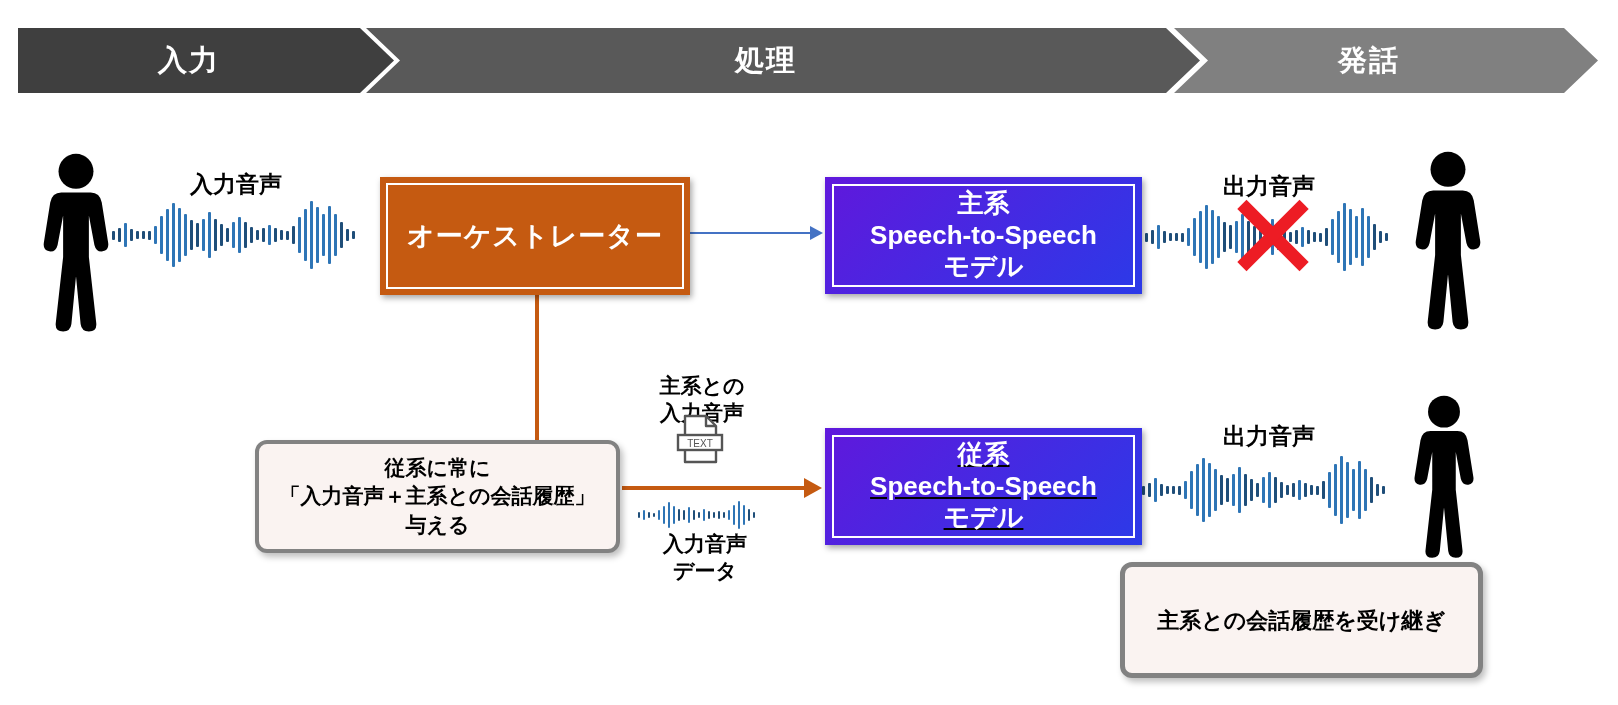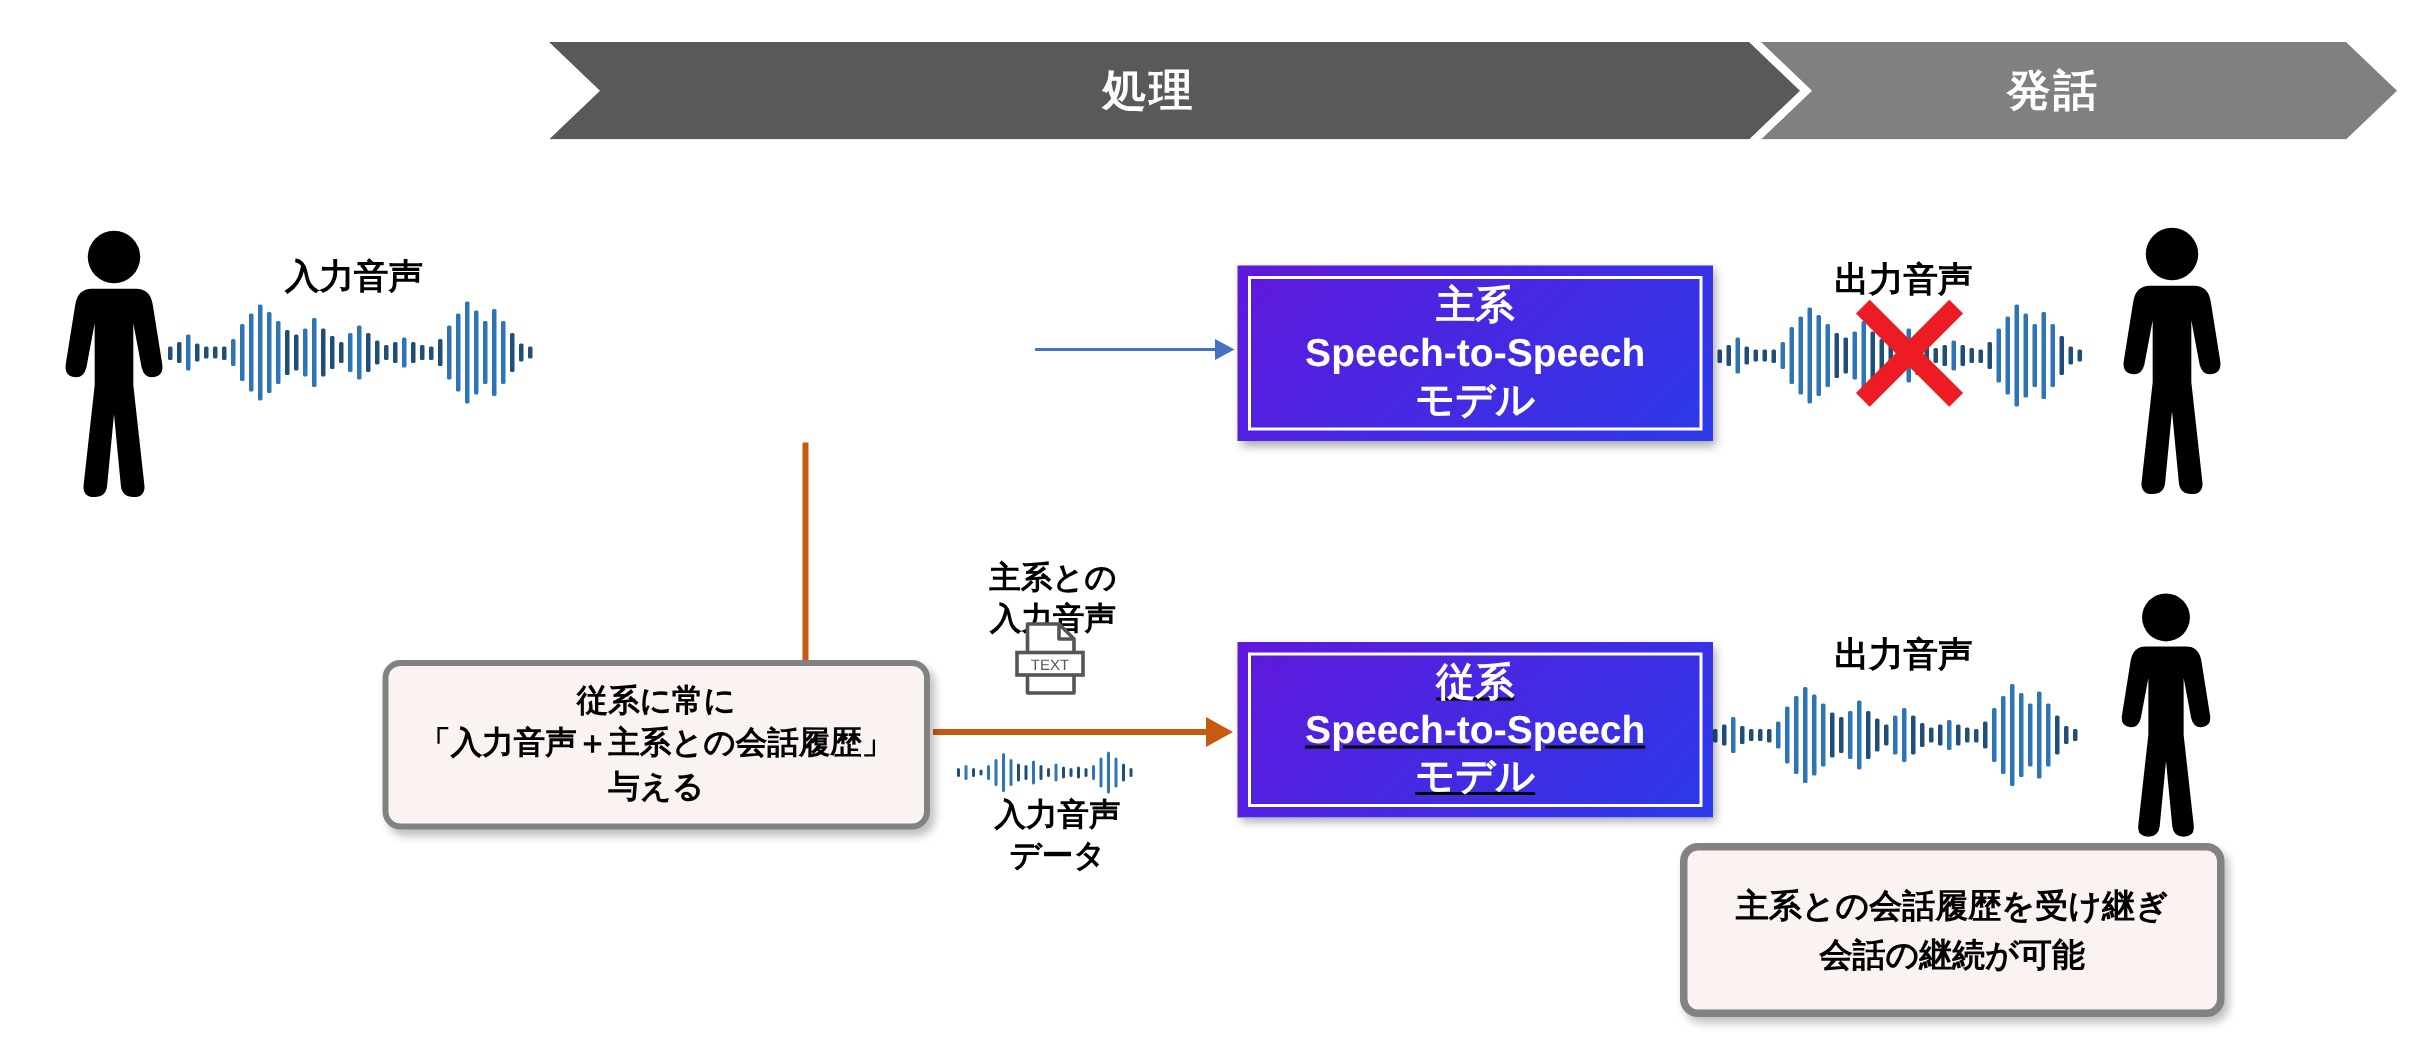--- a/index.html
+++ b/index.html
@@ -77,20 +77,23 @@
   .note-cont{left:1120px;top:562px;width:363px;height:116px;font-size:22px;line-height:1.5;border-width:5px;}
 
   
   .texticon{position:absolute;left:676px;top:414px;width:48px;height:50px;z-index:2;}
 </style>
 </head>
 <body>
 
 <div id="canvas">
 
+  <div class="chev chev-first">
+    <span>入力</span>
+  </div>
   <div class="chev chev-mid">
     <span>処理</span>
   </div>
   <div class="chev chev-last">
     <span>発話</span>
   </div>
 
   <div class="person" style="left:30px;top:146px;width:92px;height:196px;">
     <svg viewBox="0 0 100 200" xmlns="http://www.w3.org/2000/svg">
       <circle cx="50" cy="21" r="19" fill="#000"></circle>
@@ -136,20 +139,25 @@
       <span style="height: 76%; background: rgb(46, 117, 182);"></span>
       <span style="height: 62%; background: rgb(46, 117, 182);"></span>
       <span style="height: 46%; background: rgb(46, 117, 182);"></span>
       <span style="height: 64%; background: rgb(46, 117, 182);"></span>
       <span style="height: 46%; background: rgb(46, 117, 182);"></span>
       <span style="height: 28%; background: rgb(31, 78, 121);"></span>
       <span style="height: 14%; background: rgb(31, 78, 121);"></span>
       <span style="height: 8%; background: rgb(31, 78, 121);"></span>
     </div>
 
+  <div class="orchestrator">
+    <div class="inner">
+      <span>オーケストレーター</span>
+    </div>
+  </div>
 
   <div class="line blue-line"></div>
   <div class="line blue-head"></div>
 
   <div class="model model-primary">
     <div class="inner">
       <span>主系</span>
       <span>Speech-to-Speech</span>
       <span>モデル</span>
     </div>
@@ -321,16 +329,15 @@
 
   <div class="person" style="left:1402px;top:388px;width:84px;height:180px;">
     <svg viewBox="0 0 100 200" xmlns="http://www.w3.org/2000/svg">
       <circle cx="50" cy="21" r="19" fill="#000"></circle>
       <path fill="#000" d="M34 44 h32 q10 0 12 11 l7 44 q1 8 -6 9 q-7 1 -9 -7 l-6 -32 v45 l8 72 q1 9 -8 9 q-8 0 -9 -8 l-5 -52 l-5 52 q-1 8 -9 8 q-9 0 -8 -9 l8 -72 v-45 l-6 32 q-2 8 -9 7 q-7 -1 -6 -9 l7 -44 q2 -11 12 -11 z"></path>
     </svg>
   </div>
 
   <div class="note note-cont">
     <span>主系との会話履歴を受け継ぎ</span>
-    <span>会話の継続が可能</span>
   </div>
 
 </div>
 
 </body></html>

